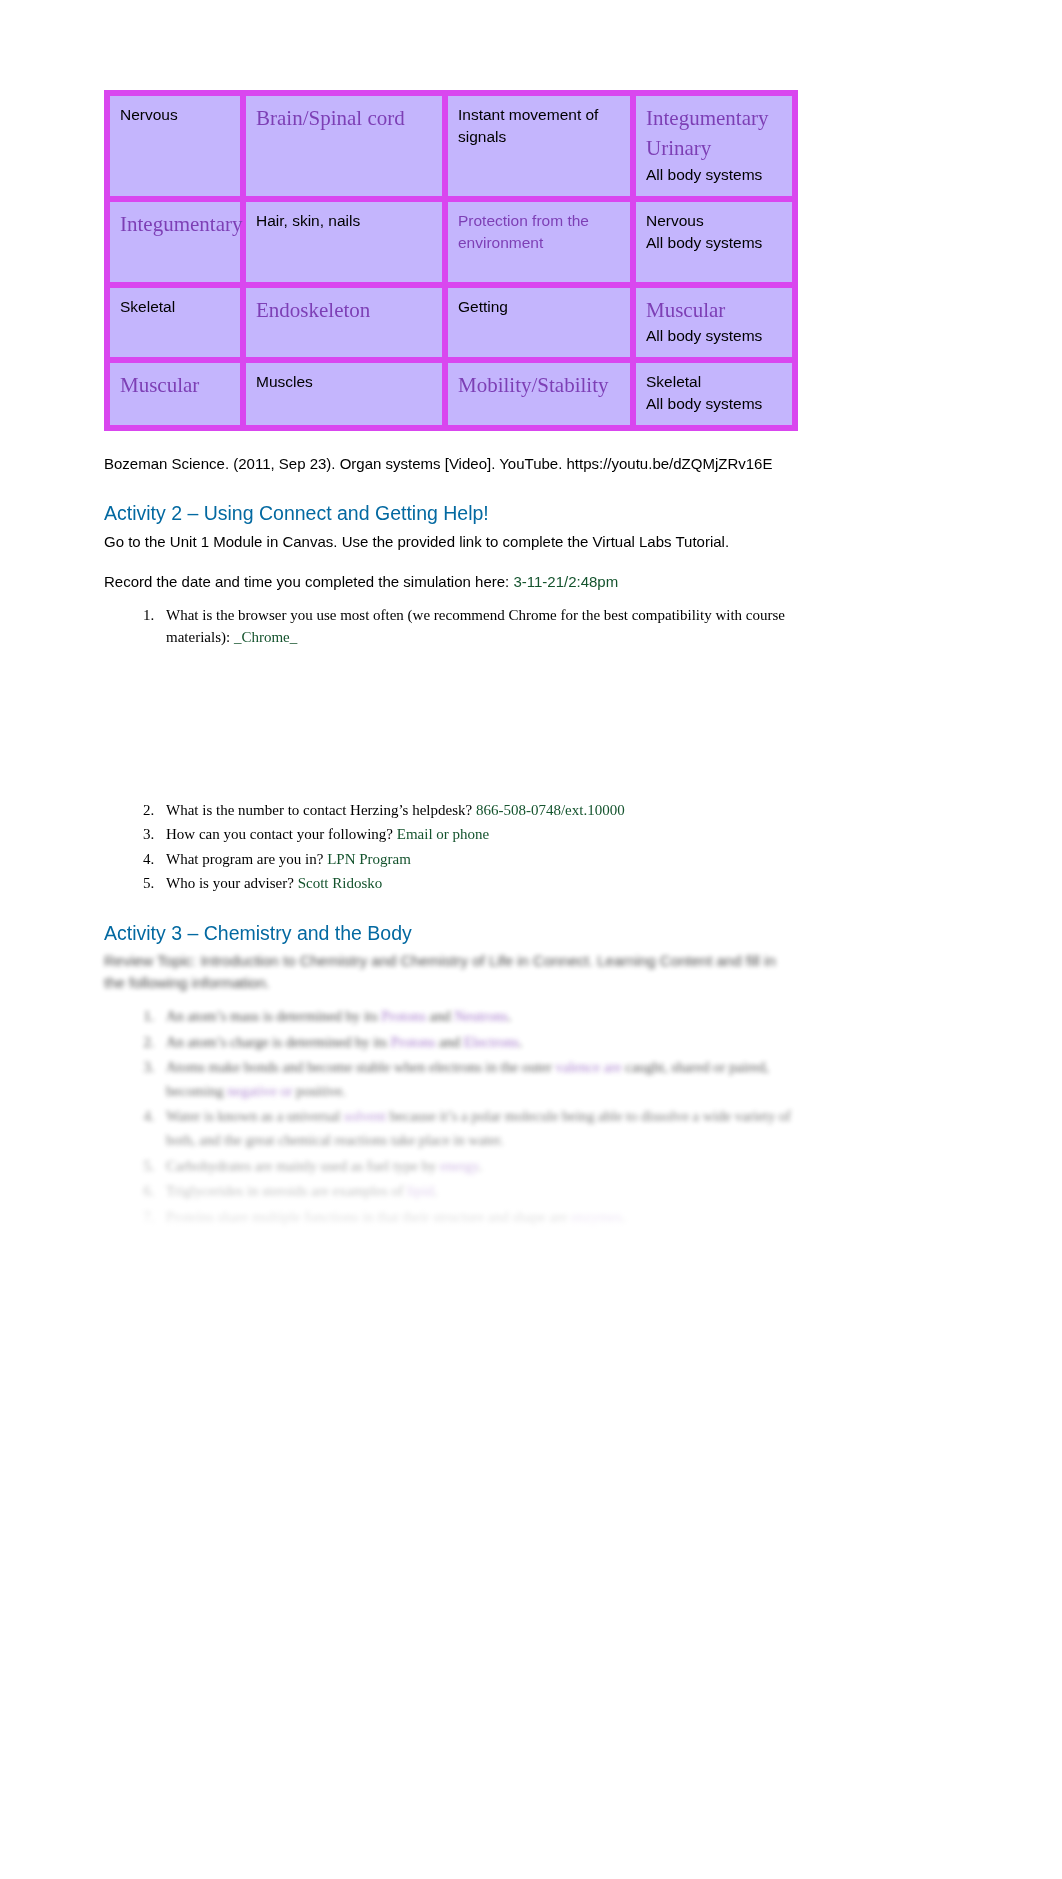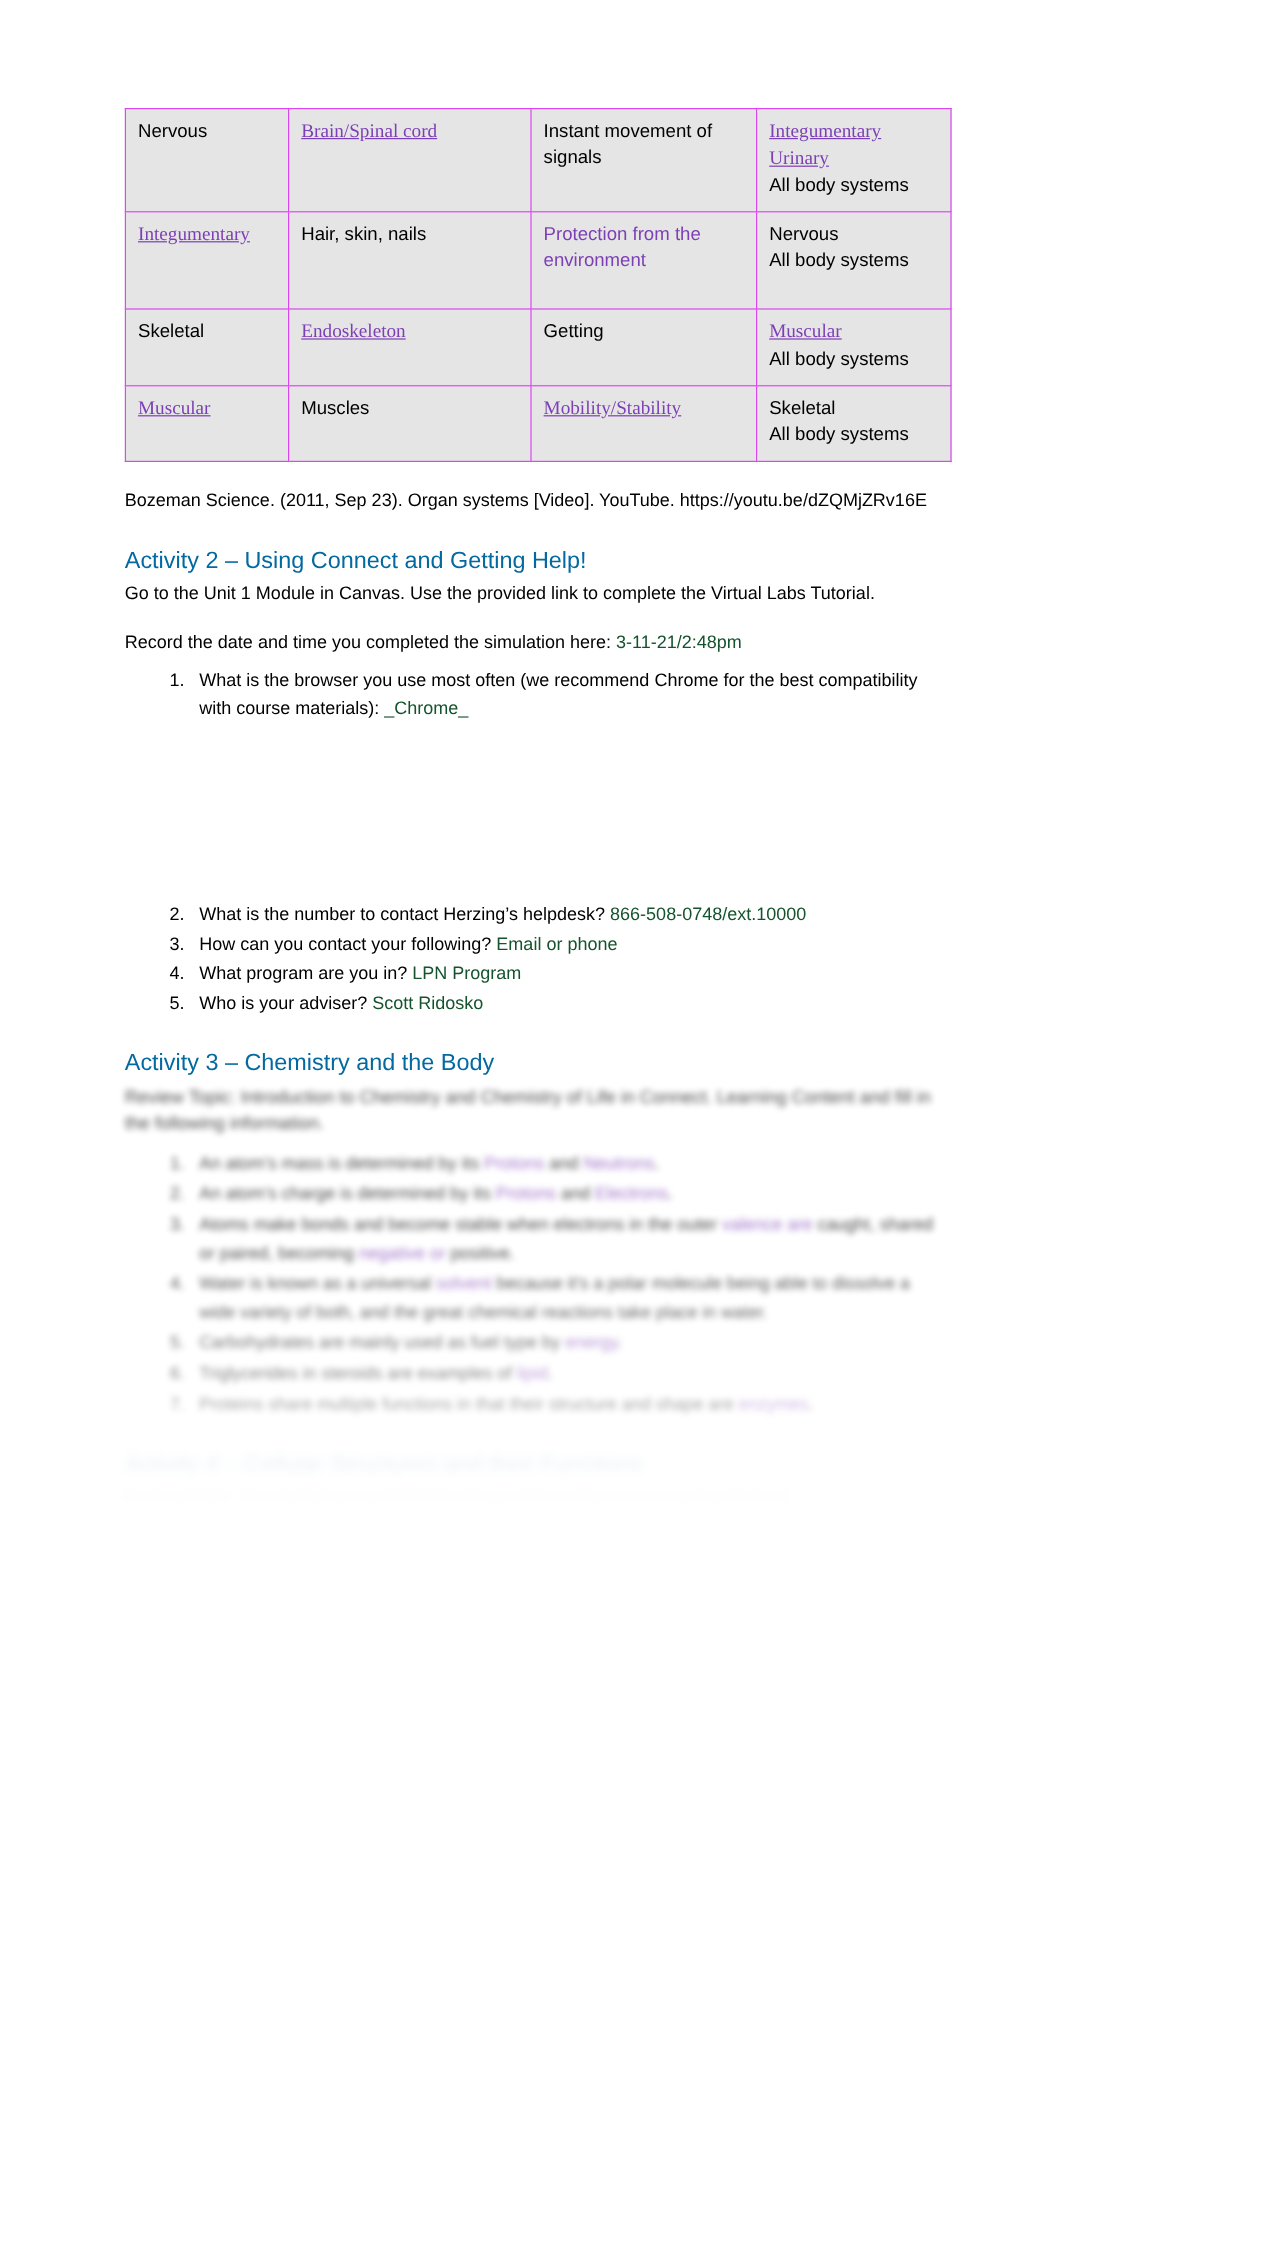--- a/index.html
+++ b/index.html
@@ -33,42 +33,41 @@
   }
 
   
   .organ-table {
     border-collapse: collapse;
     width: 688px;
     table-layout: fixed;
     margin: 0;
   }
   .organ-table td {
-    border: 1px solid #d946ef;
+    border: 6px solid #d946ef;
     vertical-align: top;
     padding: 8px 10px 10px 10px;
     font-size: 15.5px;
     line-height: 1.42;
-    background: #e5e5e5;
+    background: #c4b5fd;
   }
   .organ-table col.c1 { width: 136px; }
   .organ-table col.c2 { width: 202px; }
   .organ-table col.c3 { width: 188px; }
   .organ-table col.c4 { width: 162px; }
 
   .organ-table tr.r1 td { height: 62px; }
   .organ-table tr.r2 td { height: 62px; }
   .organ-table tr.r3 td { height: 42px; }
   .organ-table tr.r4 td { height: 42px; }
 
   .ans-serif {
     color: #7d3fb5;
     font-family: "Liberation Serif", serif;
-    font-size: 16px;
-    text-decoration: underline;
+    font-size: 21px;
   }
   .ans-sans {
     color: #7d3fb5;
     font-family: "Liberation Sans", sans-serif;
   }
   .blk { color: #000; }
   .cellline { display: block; }
 
   
   .citation {
@@ -98,20 +97,21 @@
 
   ol.qlist {
     margin: 10px 0 0 0;
     padding-left: 54px;
     font-size: 15px;
     line-height: 1.5;
   }
   ol.qlist > li {
     margin-bottom: 2px;
     padding-left: 8px;
+    font-family: Liberation Serif, serif;
   }
   ol.qlist > li.gap { margin-bottom: 150px; }
 
   
   .faded-1 { filter: blur(2.6px); opacity: 0.72; }
   .faded-3 { filter: blur(3.6px); opacity: 0.5; }
 
   ol.qlist.small {
     font-size: 14.6px;
     line-height: 1.62;

